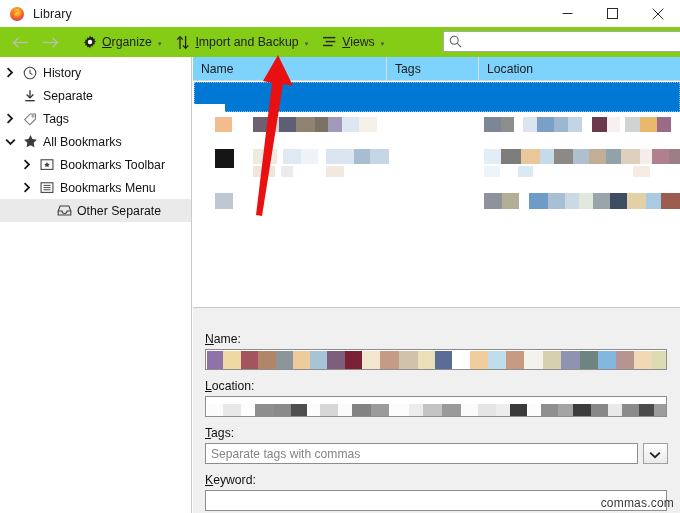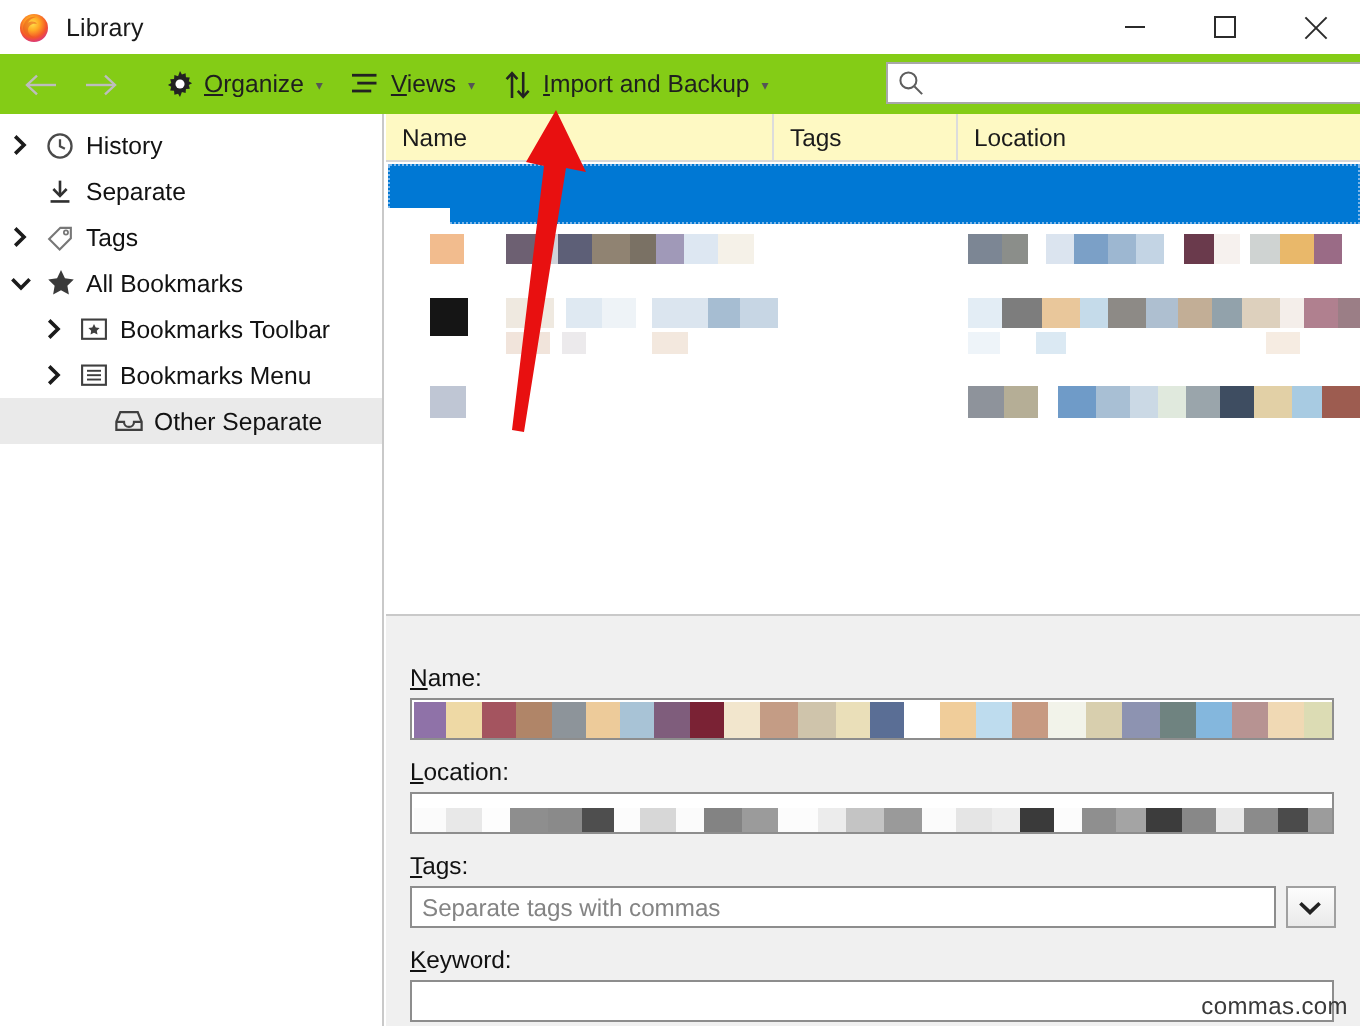--- a/index.html
+++ b/index.html
@@ -168,21 +168,21 @@
   
   .listpane {
     position: absolute;
     left: 193px; top: 57px;
     width: 487px; height: 250px;
     background: #ffffff;
   }
   .colheader {
     position: relative;
     height: 23px;
-    background: #fef9c3;
+    background: #7dd3fc;
     border-bottom: 1px solid #d6d6d6;
     display: flex;
     align-items: center;
   }
   .col {
     font-size: 12.2px;
     color: #1b1b1b;
     height: 23px;
     display: flex;
     align-items: center;
@@ -343,40 +343,40 @@
           <path d="M8 0.6l1.1 1.9 2.1-0.6 0.2 2.2 2.2 0.2-0.6 2.1 1.9 1.1-1.9 1.1 0.6 2.1-2.2 0.2-0.2 2.2-2.1-0.6L8 15.4l-1.1-1.9-2.1 0.6-0.2-2.2-2.2-0.2 0.6-2.1L1.1 8.5 3 7.4l-0.6-2.1 2.2-0.2 0.2-2.2 2.1 0.6z" fill="#222"></path>
           <circle cx="8" cy="8" r="2.6" fill="#fff"></circle>
         </svg>
       </span>
       <span class="tb-label"><u>O</u>rganize</span>
       <span class="caret">▾</span>
     </div>
 
     <div class="tb-item">
       <span class="tb-ico">
-        <svg width="14" height="12" viewBox="0 0 16 13">
-          <line x1="0" y1="1.5" x2="14" y2="1.5" stroke="#222" stroke-width="1.6"></line>
-          <line x1="3" y1="6" x2="14" y2="6" stroke="#222" stroke-width="1.6"></line>
-          <line x1="0" y1="10.5" x2="11" y2="10.5" stroke="#222" stroke-width="1.6"></line>
-        </svg>
-      </span>
-      <span class="tb-label"><u>V</u>iews</span>
-      <span class="caret">▾</span>
-    </div>
-
-    <div class="tb-item">
-      <span class="tb-ico">
         <svg width="14" height="15" viewBox="0 0 14 15">
           <line x1="4" y1="14" x2="4" y2="2" stroke="#222" stroke-width="1.3"></line>
           <polyline points="1.3,4.6 4,1.6 6.7,4.6" fill="none" stroke="#222" stroke-width="1.3"></polyline>
           <line x1="9.6" y1="1" x2="9.6" y2="13" stroke="#222" stroke-width="1.3"></line>
           <polyline points="6.9,10.4 9.6,13.4 12.3,10.4" fill="none" stroke="#222" stroke-width="1.3"></polyline>
         </svg>
       </span>
       <span class="tb-label"><u>I</u>mport and Backup</span>
+      <span class="caret">▾</span>
+    </div>
+
+    <div class="tb-item">
+      <span class="tb-ico">
+        <svg width="14" height="12" viewBox="0 0 16 13">
+          <line x1="0" y1="1.5" x2="14" y2="1.5" stroke="#222" stroke-width="1.6"></line>
+          <line x1="3" y1="6" x2="14" y2="6" stroke="#222" stroke-width="1.6"></line>
+          <line x1="0" y1="10.5" x2="11" y2="10.5" stroke="#222" stroke-width="1.6"></line>
+        </svg>
+      </span>
+      <span class="tb-label"><u>V</u>iews</span>
       <span class="caret">▾</span>
     </div>
   </div>
 
   <div class="searchbox">
     <span class="search-ico">
       <svg width="13" height="13" viewBox="0 0 14 14">
         <circle cx="5.6" cy="5.6" r="4.3" fill="none" stroke="#5d5d5d" stroke-width="1.1"></circle>
         <line x1="8.9" y1="8.9" x2="13" y2="13" stroke="#5d5d5d" stroke-width="1.1"></line>
       </svg>

